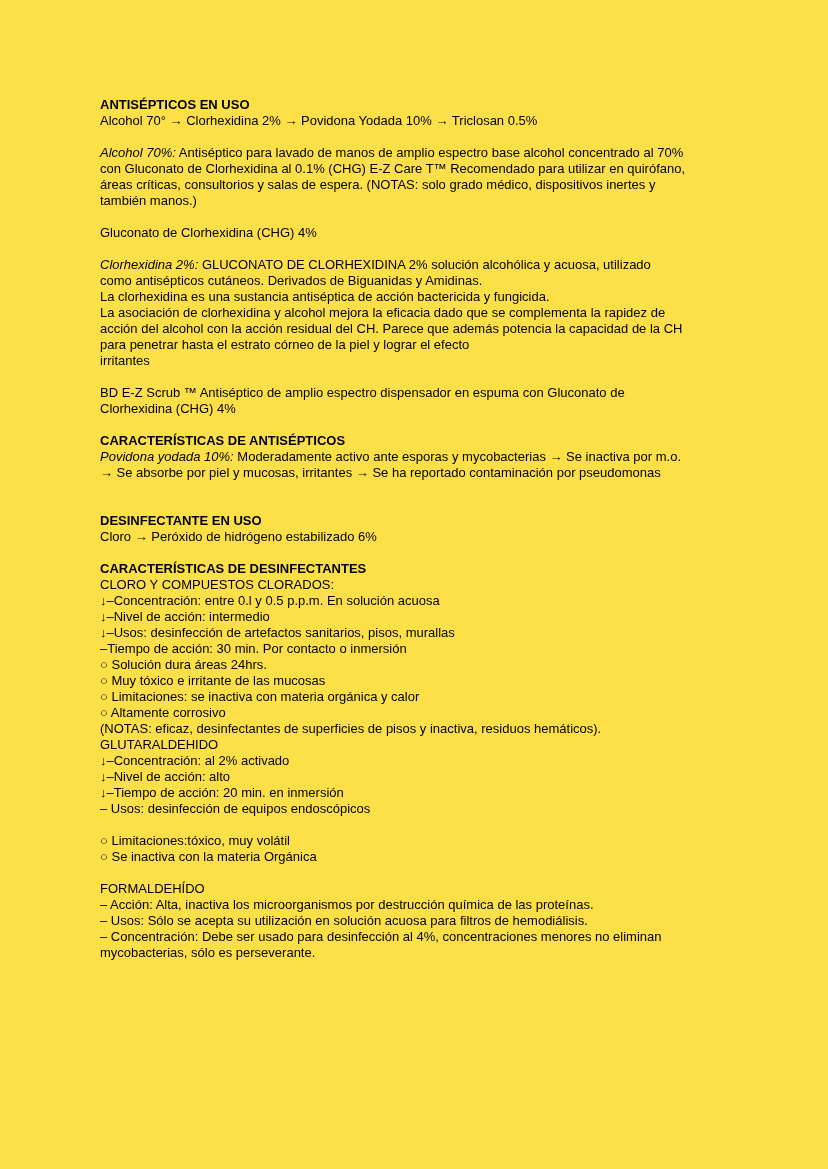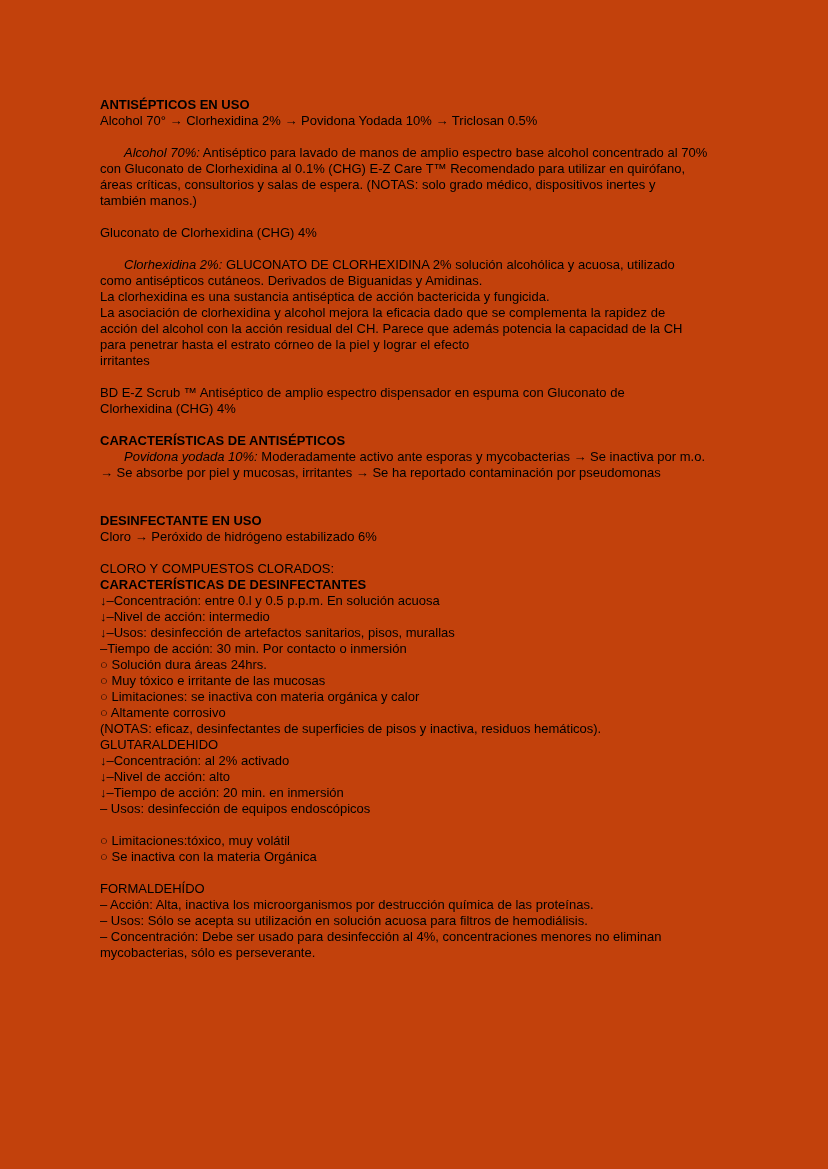--- a/index.html
+++ b/index.html
@@ -4,36 +4,36 @@
 <style>
   html, body {
     margin: 0;
     padding: 0;
     background: #ffffff;
   }
   .page {
     position: relative;
     width: 828px;
     height: 1169px;
-    background: #c2410c;
+    background: #fde047;
     box-sizing: border-box;
     padding: 97px 96px 0 100px;
     font-family: "Liberation Sans", sans-serif;
     font-size: 13px;
     line-height: 16px;
     color: #000000;
     overflow: hidden;
   }
   .line {
     white-space: pre;
     min-height: 16px;
   }
   .heading { font-weight: bold; }
   .center { text-align: left; }
-  .italic { font-style: italic; margin-left: 24px; }
+  .italic { font-style: italic; }
   .spacer { height: 16px; }
 </style>
 </head>
 <body>
 
 <div class="page">
     <div class="line heading"><span class="seg">ANTISÉPTICOS EN USO</span></div>
     <div class="line"><span class="seg">Alcohol 70° → Clorhexidina 2% → Povidona Yodada 10% → Triclosan 0.5%</span></div>
     <div class="line spacer"></div>
     <div class="line"><span class="seg italic">Alcohol 70%:</span><span class="seg"> Antiséptico para lavado de manos de amplio espectro base alcohol concentrado al 70%</span></div>
@@ -55,22 +55,22 @@
     <div class="line"><span class="seg">Clorhexidina (CHG) 4%</span></div>
     <div class="line spacer"></div>
     <div class="line heading center"><span class="seg">CARACTERÍSTICAS DE ANTISÉPTICOS</span></div>
     <div class="line"><span class="seg italic">Povidona yodada 10%:</span><span class="seg"> Moderadamente activo ante esporas y mycobacterias → Se inactiva por m.o.</span></div>
     <div class="line"><span class="seg">→ Se absorbe por piel y mucosas, irritantes → Se ha reportado contaminación por pseudomonas</span></div>
     <div class="line spacer"></div>
     <div class="line spacer"></div>
     <div class="line heading center"><span class="seg">DESINFECTANTE EN USO</span></div>
     <div class="line"><span class="seg">Cloro → Peróxido de hidrógeno estabilizado 6%</span></div>
     <div class="line spacer"></div>
+    <div class="line heading center"><span class="seg">CARACTERÍSTICAS DE DESINFECTANTES</span></div>
     <div class="line"><span class="seg">CLORO Y COMPUESTOS CLORADOS:</span></div>
-    <div class="line heading center"><span class="seg">CARACTERÍSTICAS DE DESINFECTANTES</span></div>
     <div class="line"><span class="seg">↓–Concentración: entre 0.l y 0.5 p.p.m. En solución acuosa</span></div>
     <div class="line"><span class="seg">↓–Nivel de acción: intermedio</span></div>
     <div class="line"><span class="seg">↓–Usos: desinfección de artefactos sanitarios, pisos, murallas</span></div>
     <div class="line"><span class="seg">–Tiempo de acción: 30 min. Por contacto o inmersión</span></div>
     <div class="line"><span class="seg">○ Solución dura áreas 24hrs.</span></div>
     <div class="line"><span class="seg">○ Muy tóxico e irritante de las mucosas</span></div>
     <div class="line"><span class="seg">○ Limitaciones: se inactiva con materia orgánica y calor</span></div>
     <div class="line"><span class="seg">○ Altamente corrosivo</span></div>
     <div class="line"><span class="seg">(NOTAS: eficaz, desinfectantes de superficies de pisos y inactiva, residuos hemáticos).</span></div>
     <div class="line"><span class="seg">GLUTARALDEHIDO</span></div>

